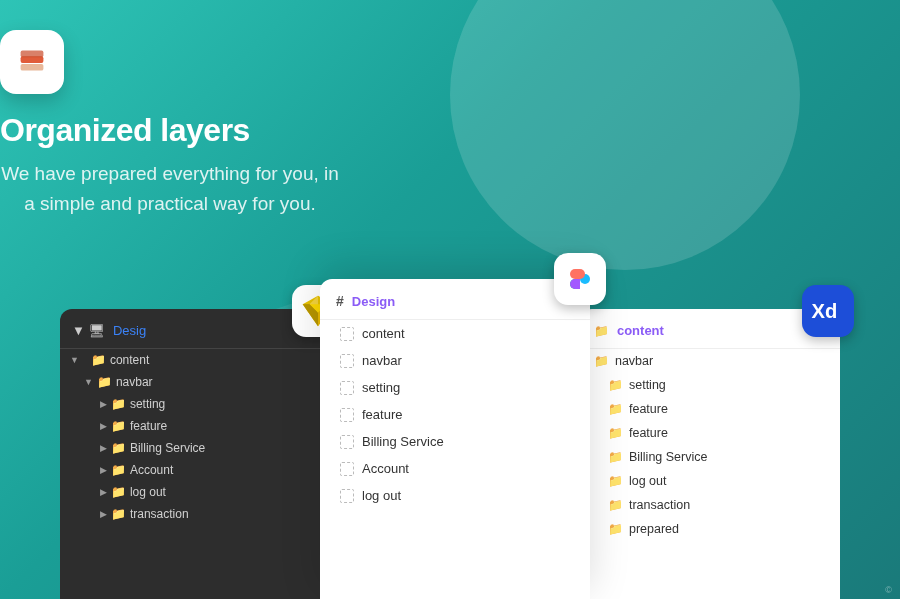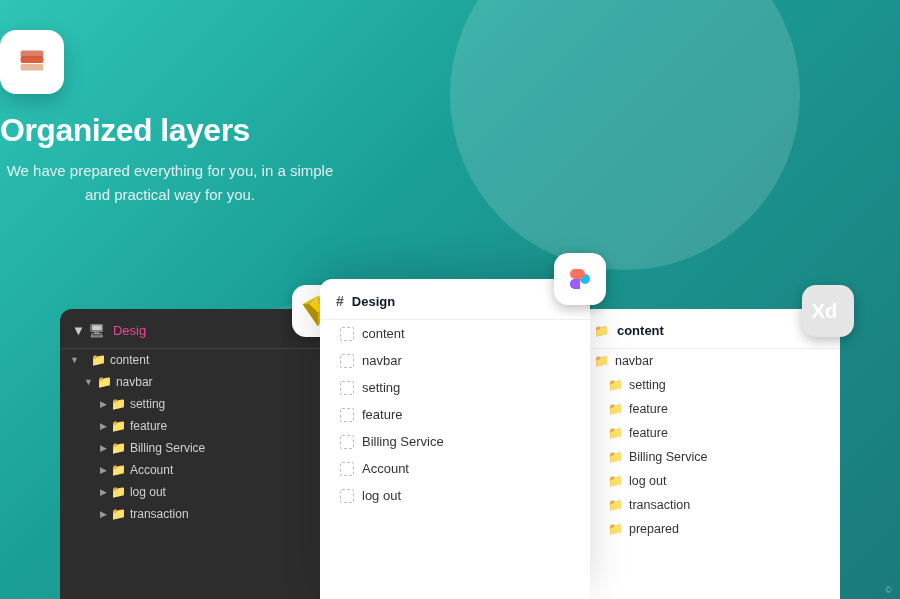--- a/index.html
+++ b/index.html
@@ -58,21 +58,21 @@
     .hero-title {
       color: white;
       font-size: 32px;
       font-weight: 700;
       letter-spacing: -0.5px;
       margin-bottom: 10px;
     }
 
     .hero-subtitle {
       color: rgba(255,255,255,0.85);
-      font-size: 15px;
+      font-size: 19px;
       text-align: center;
       line-height: 1.6;
       max-width: 340px;
     }
 
     
     .cards-container {
       display: flex;
       justify-content: center;
       gap: 0;
@@ -99,21 +99,21 @@
 
     .card-dark-header {
       display: flex;
       align-items: center;
       gap: 8px;
       padding: 0 12px 10px 12px;
       border-bottom: 1px solid #444;
     }
 
     .card-dark-title {
-      color: #ec4899;
+      color: #3b82f6;
       font-size: 13px;
       font-weight: 500;
     }
 
     .tree-item {
       display: flex;
       align-items: center;
       padding: 4px 10px;
       font-size: 12px;
       color: #d0d0d0;
@@ -139,21 +139,21 @@
 
     .card-white-header {
       display: flex;
       align-items: center;
       gap: 8px;
       padding: 0 16px 10px 16px;
       border-bottom: 1px solid #eee;
     }
 
     .card-white-title {
-      color: #0f172a;
+      color: #8b5cf6;
       font-size: 13px;
       font-weight: 600;
     }
 
     .figma-item {
       display: flex;
       align-items: center;
       padding: 6px 20px;
       font-size: 13px;
       color: #333;
@@ -205,21 +205,21 @@
       border-radius: 14px;
       display: flex;
       align-items: center;
       justify-content: center;
       box-shadow: 0 4px 12px rgba(0,0,0,0.25);
       z-index: 10;
     }
 
     .badge-sketch { background: white; top: -24px; right: -14px; }
     .badge-figma { background: white; top: -26px; right: -16px; }
-    .badge-xd { background: #e5e5e5; top: -24px; right: -14px; }
+    .badge-xd { background: #1d4ed8; top: -24px; right: -14px; }
 
     .folder-sm {
       font-size: 12px;
       color: #7a8599;
     }
 
     .folder-sm-dark {
       font-size: 12px;
       color: #888;
     }

